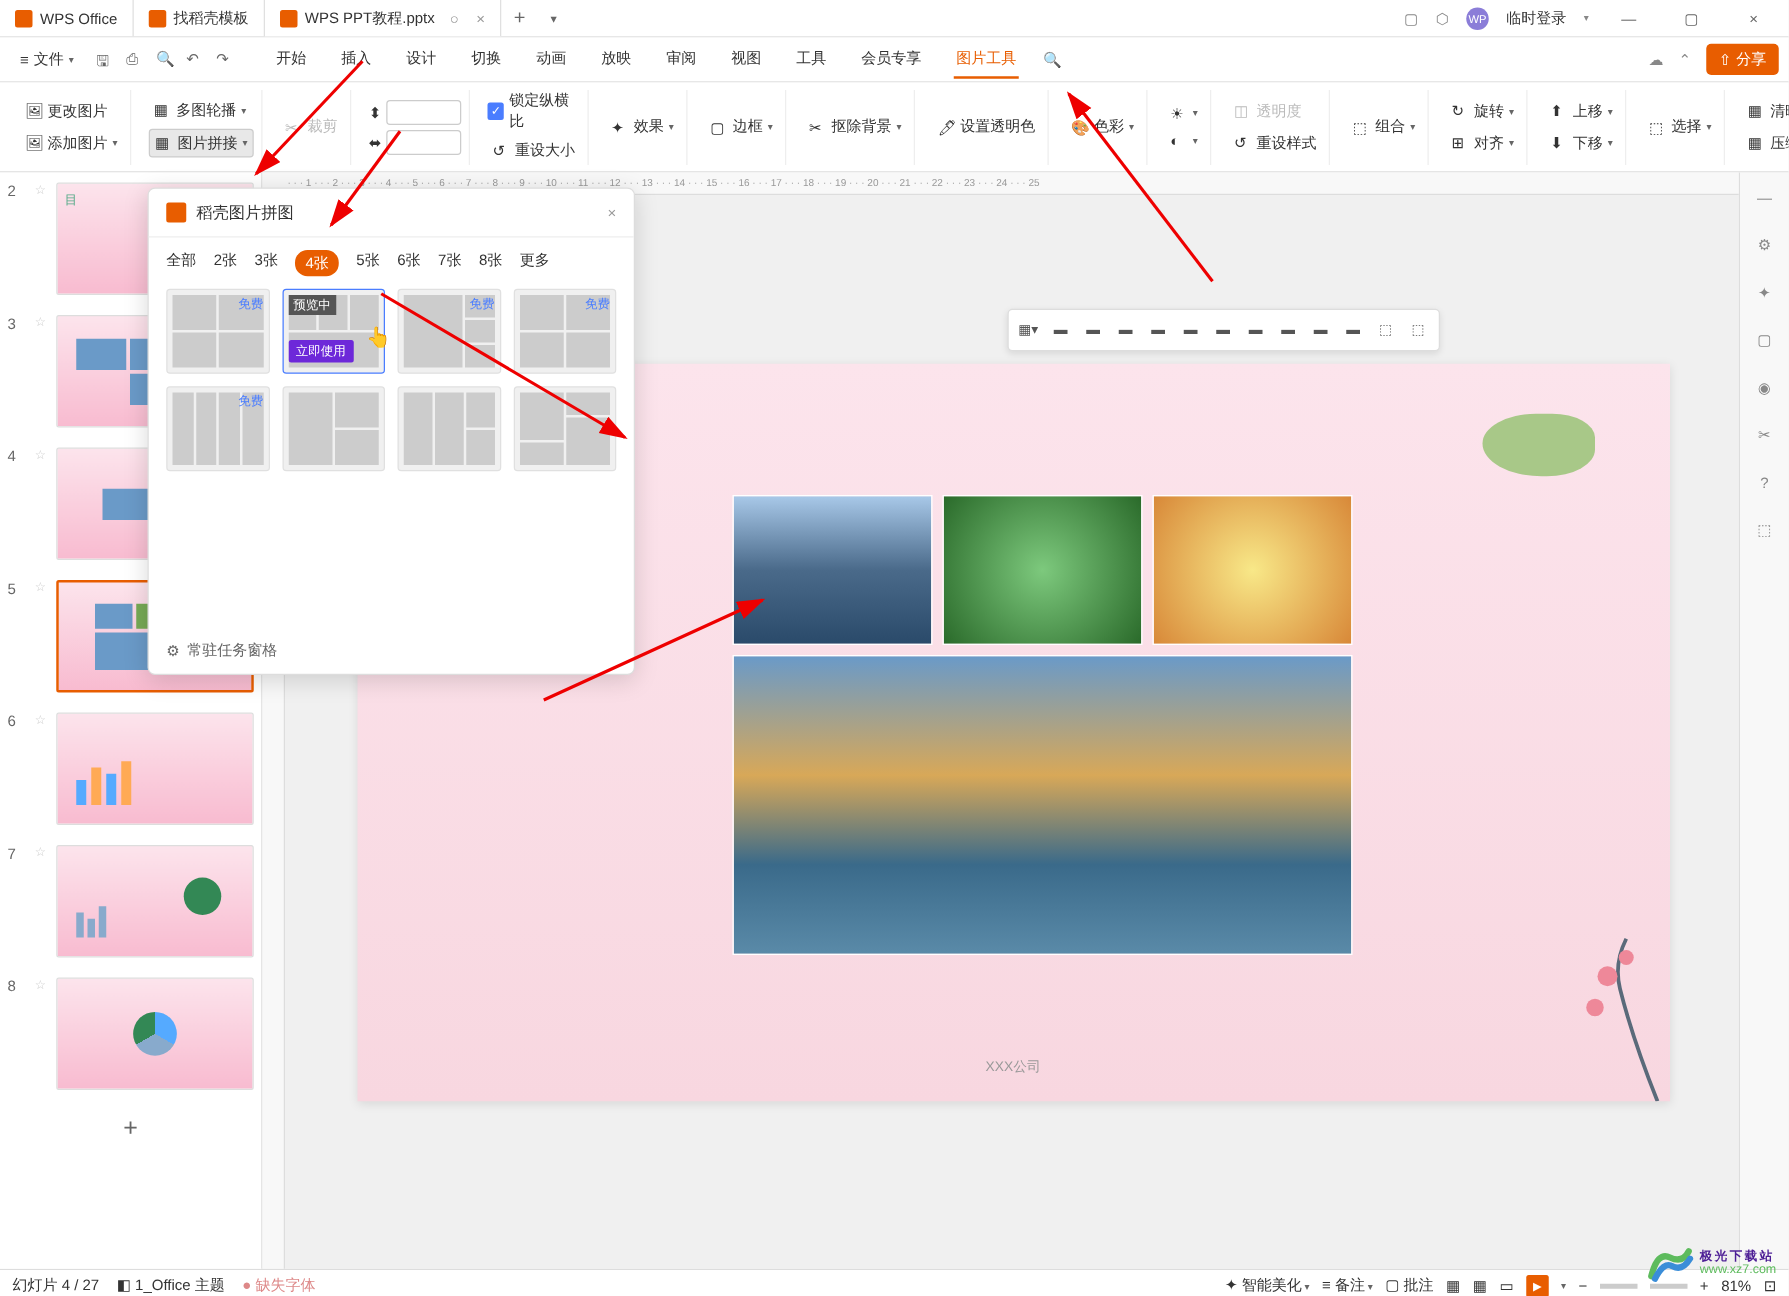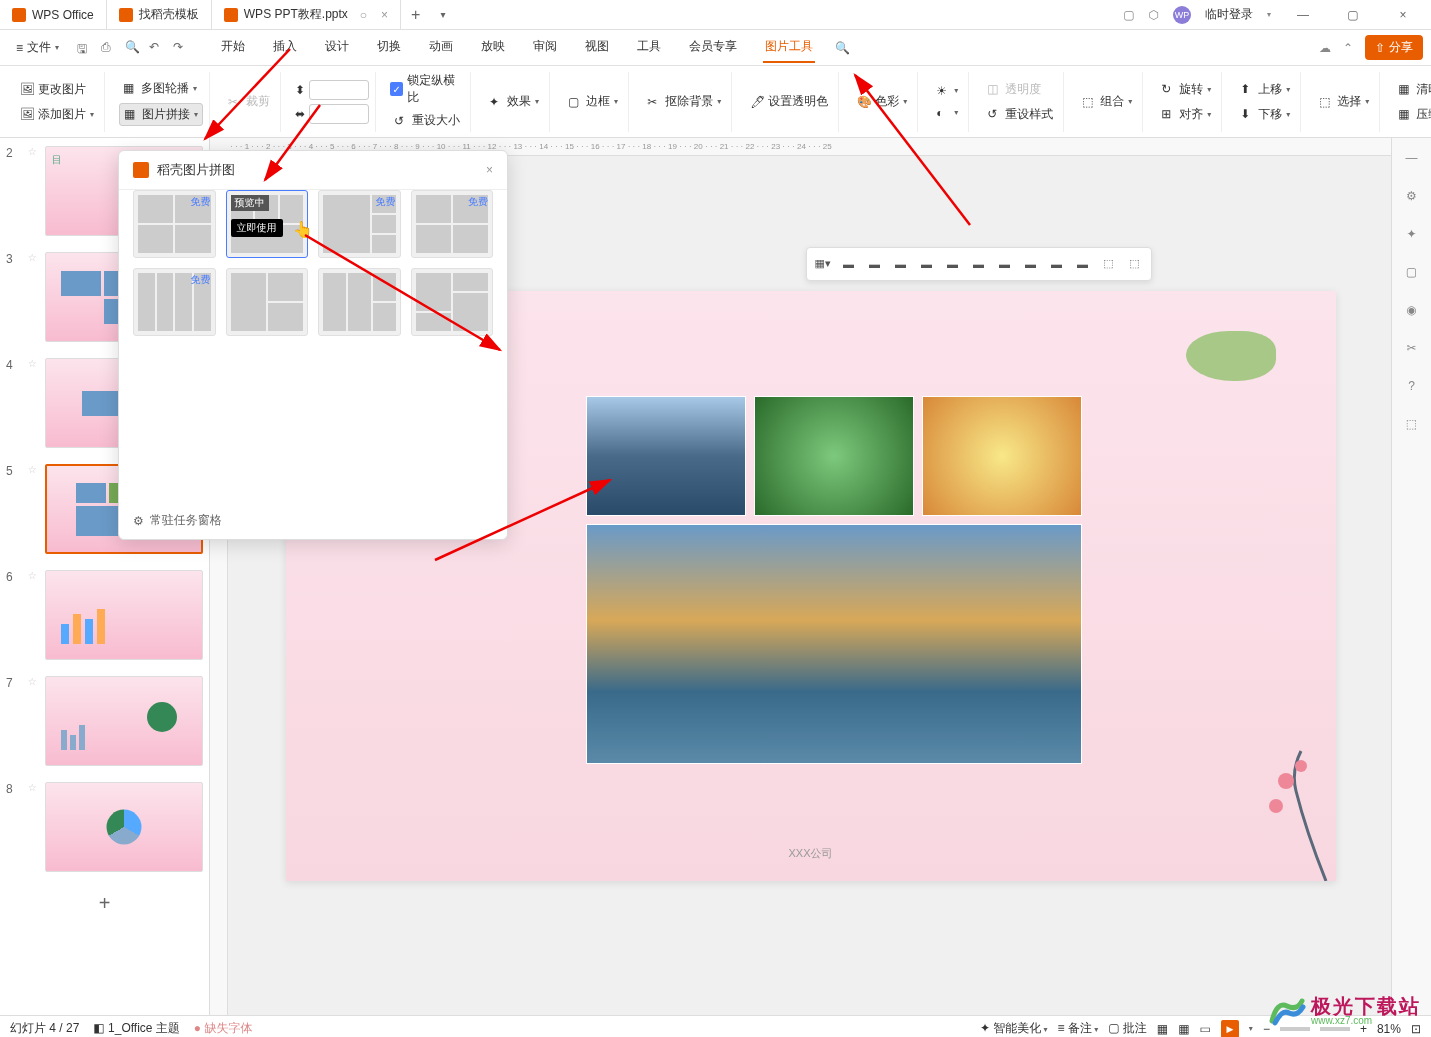--- a/index.html
+++ b/index.html
@@ -59,21 +59,21 @@
 .popup-close { margin-left: auto; color: #999; }
 .popup-tabs { display: flex; gap: 14px; padding: 10px 14px; font-size: 12px; }
 .popup-tab { cursor: pointer; color: #333; }
 .popup-tab.active { background: #e85d00; color: #fff; padding: 2px 8px; border-radius: 10px; }
 .popup-grid { display: grid; grid-template-columns: repeat(4, 1fr); gap: 10px; padding: 0 14px; }
 .template-item { position: relative; height: 68px; background: #f0f0f0; border: 1px solid #e0e0e0; border-radius: 3px; }
 .template-item .cells { display: grid; gap: 2px; width: 100%; height: 100%; padding: 4px; }
 .cell { background: #ccc; }
 .free-badge { position: absolute; top: 4px; right: 4px; color: #4a7dff; font-size: 10px; }
 .preview-label { position: absolute; top: 4px; left: 4px; background: #555; color: #fff; padding: 1px 4px; font-size: 10px; }
-.use-btn { position: absolute; bottom: 20px; left: 4px; background: #000000; color: #fff; padding: 2px 6px; font-size: 10px; border-radius: 2px; }
+.use-btn { position: absolute; bottom: 8px; left: 4px; background: #6d28d9; color: #fff; padding: 2px 6px; font-size: 10px; border-radius: 2px; }
 .cursor-hand { position: absolute; right: -6px; bottom: 18px; font-size: 16px; }
 .popup-footer { position: absolute; bottom: 10px; left: 14px; display: flex; align-items: center; gap: 6px; color: #666; font-size: 12px; }
 
 
 .canvas-area { flex: 1; background: #f0f0f0; position: relative; display: flex; flex-direction: column; }
 .ruler-h { height: 18px; background: #f8f8f8; border-bottom: 1px solid #ddd; font-size: 8px; color: #999; padding-left: 20px; display: flex; align-items: center; }
 .ruler-v { position: absolute; left: 0; top: 18px; width: 18px; bottom: 0; background: #f8f8f8; border-right: 1px solid #ddd; }
 .canvas-content { flex: 1; display: flex; align-items: center; justify-content: center; padding: 20px 20px 20px 40px; position: relative; }
 .slide-canvas { width: 1050px; height: 590px; background: linear-gradient(to bottom, #fce4ec 0%, #f8d7e0 100%); box-shadow: 0 2px 8px rgba(0,0,0,0.1); position: relative; }
 .floating-toolbar { position: absolute; top: -44px; left: 520px; background: #fff; border: 1px solid #ddd; border-radius: 4px; padding: 4px; display: flex; gap: 2px; box-shadow: 0 2px 6px rgba(0,0,0,0.1); }
@@ -101,21 +101,21 @@
 .zoom-slider { width: 30px; height: 4px; background: #ccc; position: relative; }
 .play-btn { width: 18px; height: 18px; background: #e85d00; border-radius: 2px; color: #fff; display: flex; align-items: center; justify-content: center; font-size: 9px; }
 
 
 .arrow { position: absolute; z-index: 200; pointer-events: none; }
 
 
 .watermark { position: absolute; bottom: 6px; right: 10px; z-index: 300; display: flex; align-items: center; gap: 4px; }
 .wm-logo { width: 40px; height: 40px; position: relative; }
 .wm-text { display: flex; flex-direction: column; line-height: 1; }
-.wm-cn { font-size: 20px; font-weight: bold; color: #be185d; letter-spacing: 2px; }
+.wm-cn { font-size: 10px; font-weight: bold; color: #4c1d95; letter-spacing: 2px; }
 .wm-en { font-size: 10px; color: #5dbb5d; }
 
 .thumb-content { position: absolute; inset: 8px; display: flex; flex-wrap: wrap; gap: 3px; align-content: center; justify-content: center; }
 .tc-box { background: #6a9ac8; }
 </style>
 </head>
 <body>
 
 <div class="titlebar">
   <div class="tab">
@@ -464,20 +464,31 @@
     <div class="rs-icon">?</div>
     <div class="rs-icon">⬚</div>
   </div>
 </div>
 
 <div class="popup">
   <div class="popup-header">
     <span class="popup-logo"></span>
     <span style="font-size:13px;">稻壳图片拼图</span>
     <span class="popup-close">×</span>
+  </div>
+  <div class="popup-tabs">
+    <span class="popup-tab">全部</span>
+    <span class="popup-tab">2张</span>
+    <span class="popup-tab">3张</span>
+    <span class="popup-tab active">4张</span>
+    <span class="popup-tab">5张</span>
+    <span class="popup-tab">6张</span>
+    <span class="popup-tab">7张</span>
+    <span class="popup-tab">8张</span>
+    <span class="popup-tab">更多</span>
   </div>
   <div class="popup-grid">
     <div class="template-item">
         <span class="free-badge">免费</span>
         <div class="cells" style="grid-template-columns:1fr 1fr;grid-template-rows:1fr 1fr;">
           <div class="cell"></div>
           <div class="cell"></div>
           <div class="cell"></div>
           <div class="cell"></div>
         </div>

